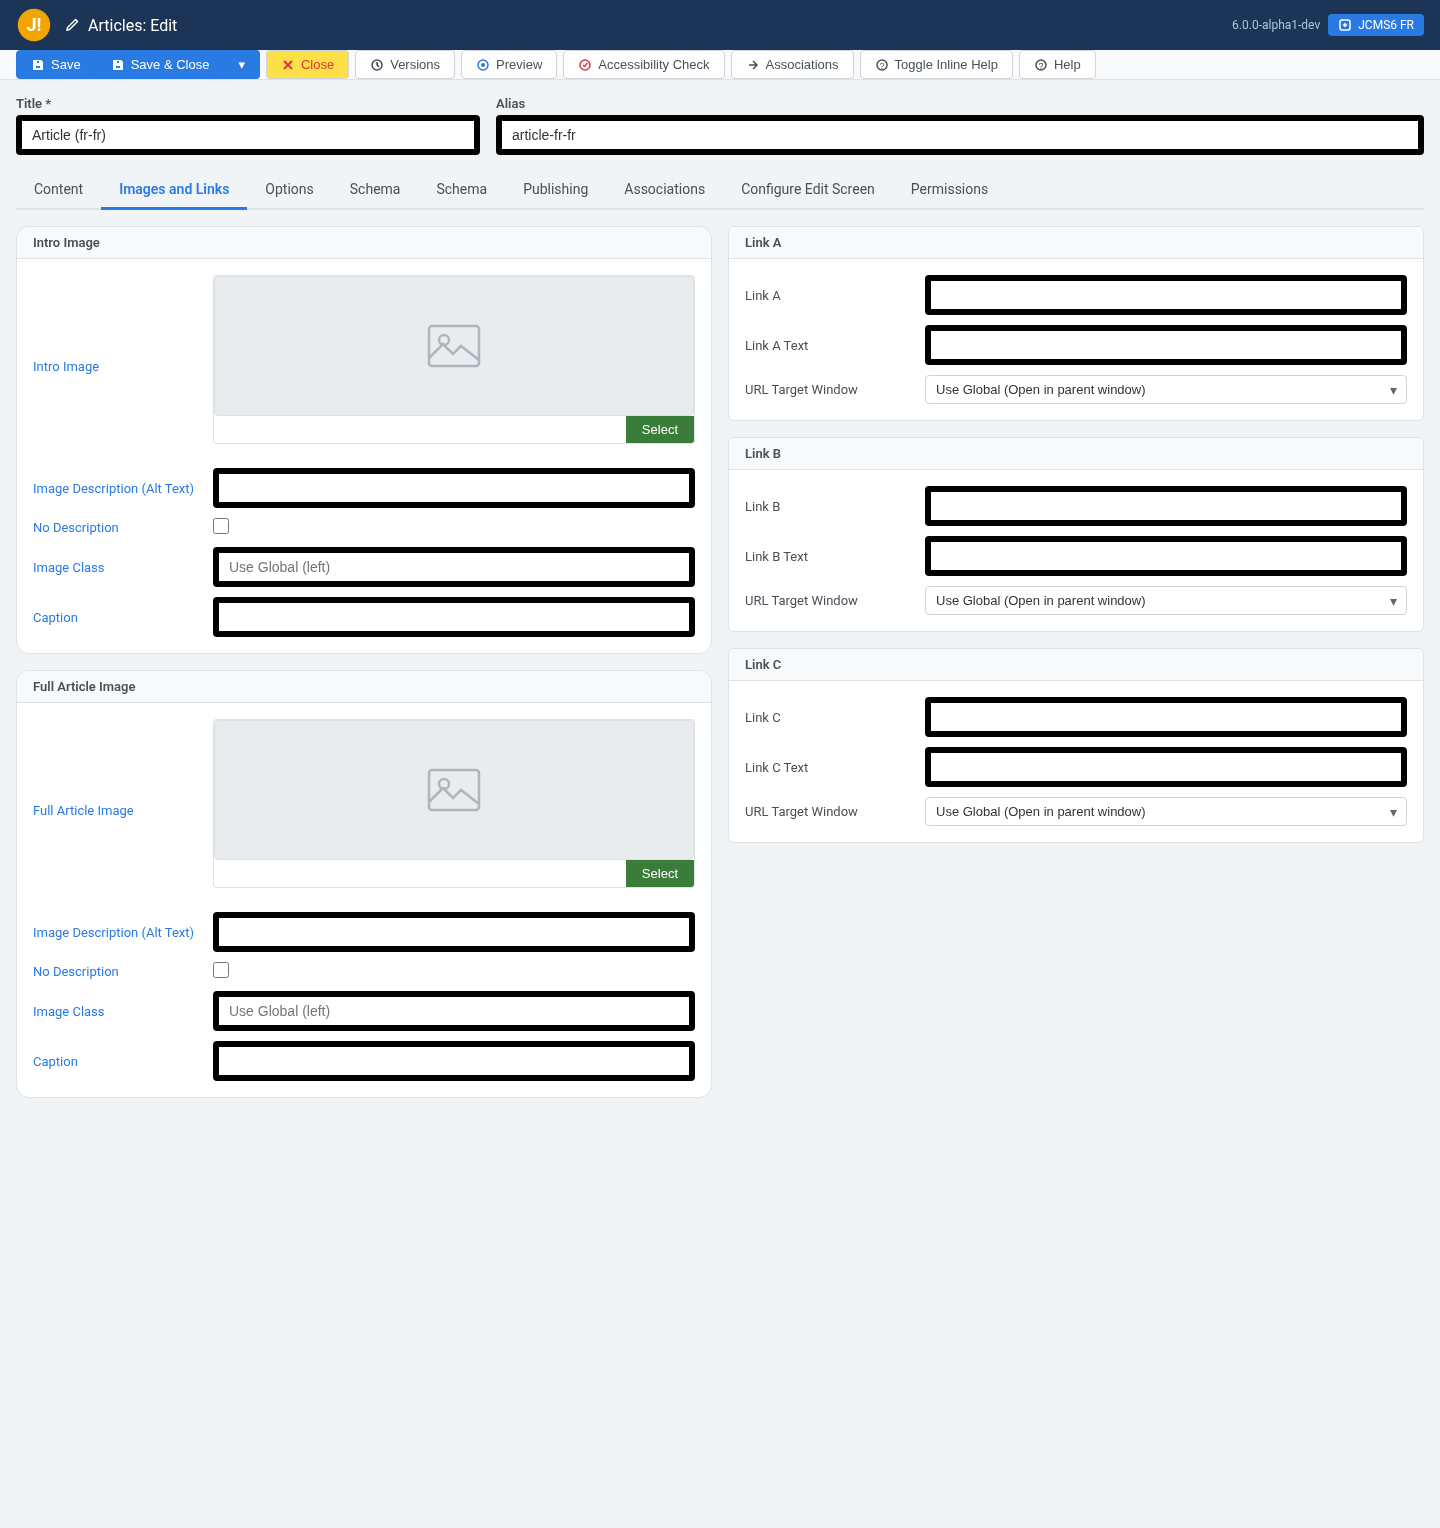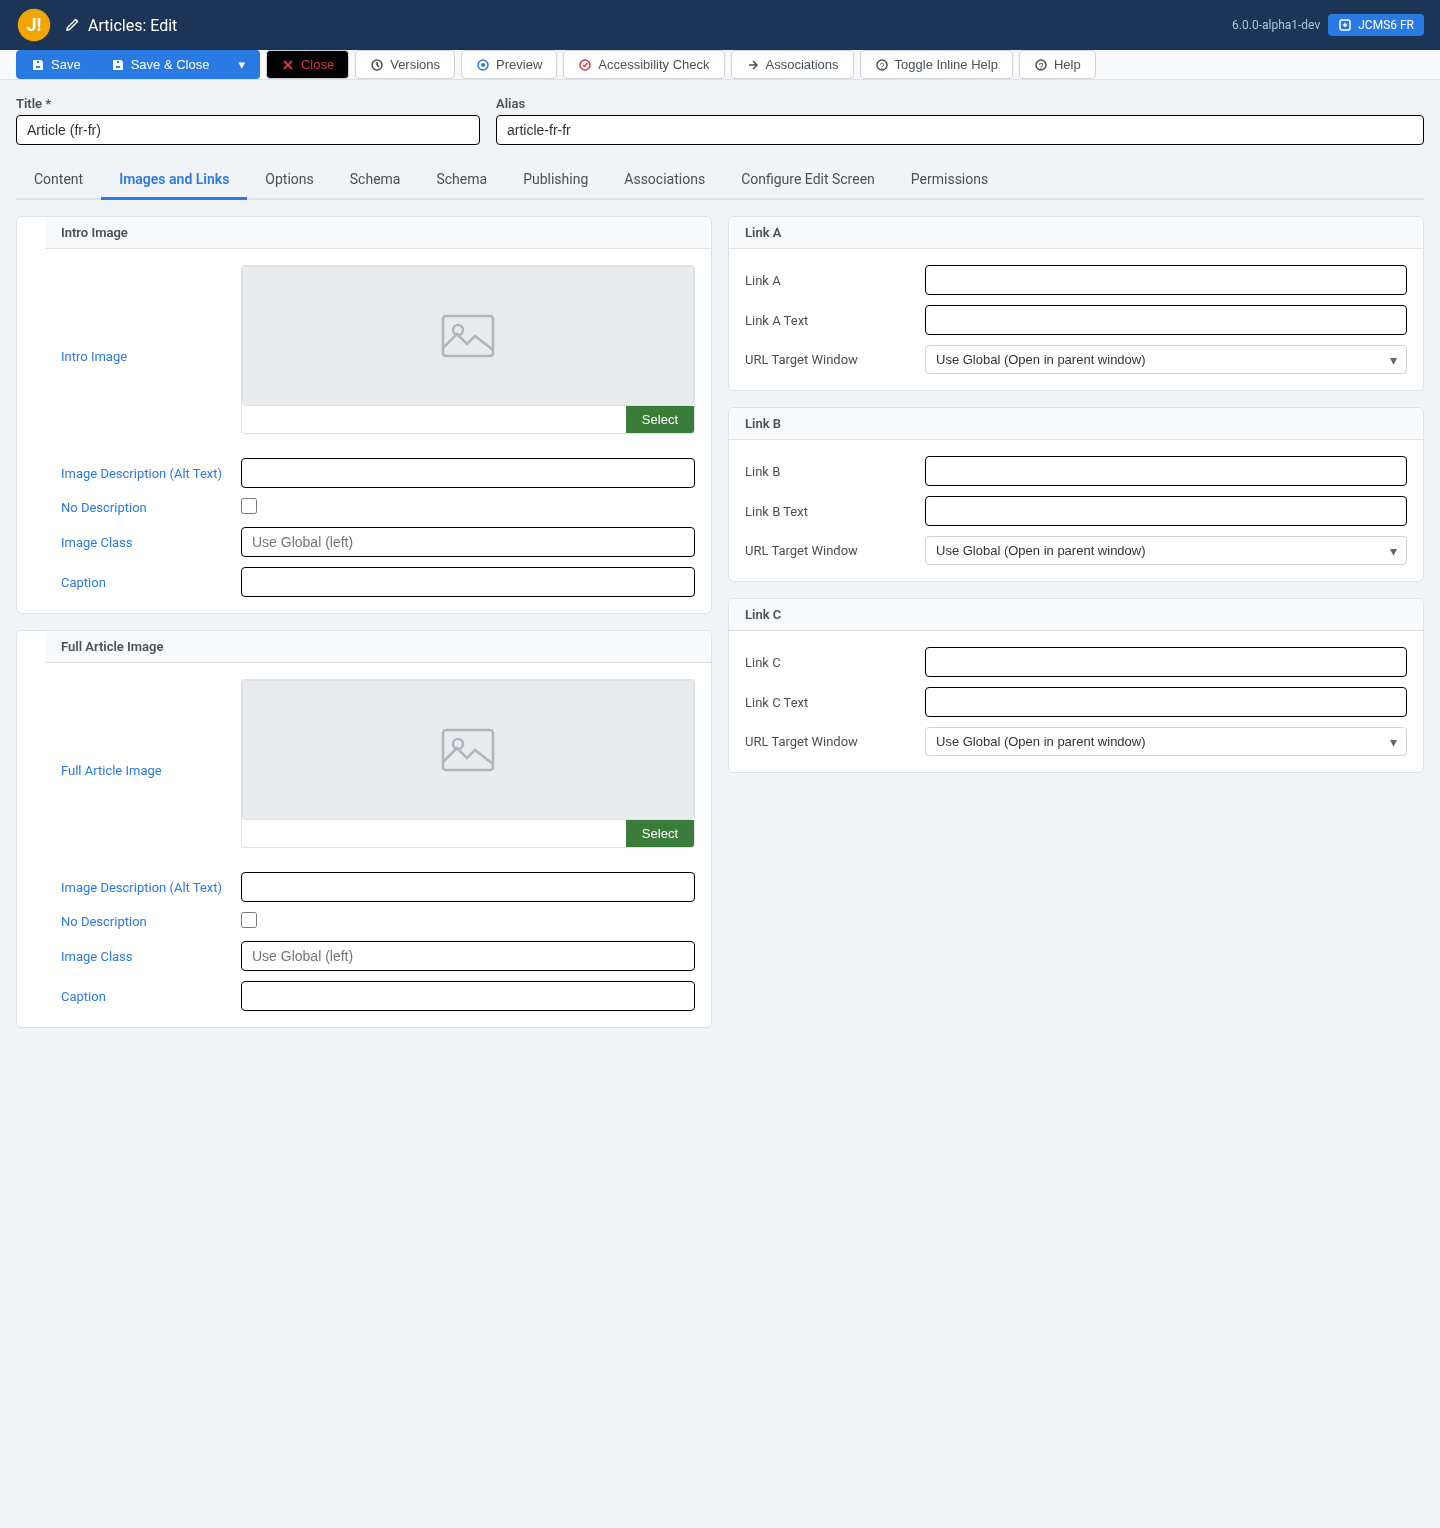--- a/index.html
+++ b/index.html
@@ -12,49 +12,49 @@
     .joomla-star { width: 36px; height: 36px; }
     .page-title { color: white; font-size: 16px; display: flex; align-items: center; gap: 8px; }
     .header-right { display: flex; align-items: center; gap: 8px; color: #aac4e0; font-size: 12px; }
     .jcms-badge { background: #2a7ae4; color: white; padding: 4px 10px; border-radius: 4px; font-size: 12px; display: flex; align-items: center; gap: 6px; cursor: pointer; }
 
     
     .toolbar { background: #f8f9fa; border-bottom: 1px solid #dee2e6; padding: 0 16px; display: flex; flex-wrap: wrap; gap: 6px; align-items: center; }
     .btn { display: inline-flex; align-items: center; gap: 6px; padding: 6px 14px; border-radius: 4px; border: 1px solid; cursor: pointer; font-size: 13px; font-weight: 500; }
     .btn-primary { background: #2a7ae4; border-color: #2a7ae4; color: white; }
     .btn-secondary { background: white; border-color: #ced4da; color: #495057; }
-    .btn-danger { background: #000000; border-color: #ced4da; color: #dc3545; }
+    .btn-danger { background: #fde047; border-color: #ced4da; color: #dc3545; }
     .btn-group { display: flex; }
     .btn-group .btn { border-radius: 0; }
     .btn-group .btn:first-child { border-radius: 4px 0 0 4px; }
     .btn-group .btn:last-child { border-radius: 0 4px 4px 0; border-left: none; }
 
     
     .main-content { padding: 16px; }
 
     
     .form-row { display: flex; gap: 16px; margin-bottom: 16px; }
     .form-group { display: flex; flex-direction: column; gap: 4px; }
     .form-group.title-group { flex: 1; }
     .form-group.alias-group { flex: 2; }
     label { font-size: 13px; font-weight: 600; color: #495057; }
-    input[type="text"], input[type="url"] { border: 1px solid #000000; border-radius: 4px; padding: 6px 10px; font-size: 14px; color: #333; background: white; width: 100%; }
+    input[type="text"], input[type="url"] { border: 6px solid #000000; border-radius: 4px; padding: 6px 10px; font-size: 14px; color: #333; background: white; width: 100%; }
 
     
     .tabs { border-bottom: 2px solid #dee2e6; margin-bottom: 16px; display: flex; gap: 0; }
     .tab { padding: 10px 18px; cursor: pointer; font-size: 14px; color: #495057; border-bottom: 3px solid transparent; margin-bottom: -2px; }
     .tab.active { color: #2a7ae4; border-bottom-color: #2a7ae4; font-weight: 600; }
 
     
     .two-col { display: flex; gap: 16px; }
     .col-left { flex: 1; display: flex; flex-direction: column; gap: 16px; }
     .col-right { flex: 1; display: flex; flex-direction: column; gap: 16px; }
 
     
-    .panel { border: 1px solid #dee2e6; border-radius: 6px; background: white; overflow: hidden; padding-left: 28px; }
+    .panel { border: 1px solid #dee2e6; border-radius: 13px; background: white; overflow: hidden; }
     .panel-legend { font-size: 13px; font-weight: 600; color: #495057; padding: 8px 16px; background: #f8f9fa; border-bottom: 1px solid #dee2e6; }
     .panel-body { padding: 16px; }
 
     
     .image-placeholder { width: 100%; height: 140px; background: #e9ecef; border: 1px solid #dee2e6; border-radius: 4px; display: flex; align-items: center; justify-content: center; margin-bottom: 0; position: relative; }
     .image-icon { color: #adb5bd; }
     .btn-select { background: #3a7d3a; color: white; border: none; padding: 6px 16px; cursor: pointer; font-size: 13px; font-weight: 500; }
 
     
     .field-row { display: flex; align-items: center; margin-bottom: 10px; }

